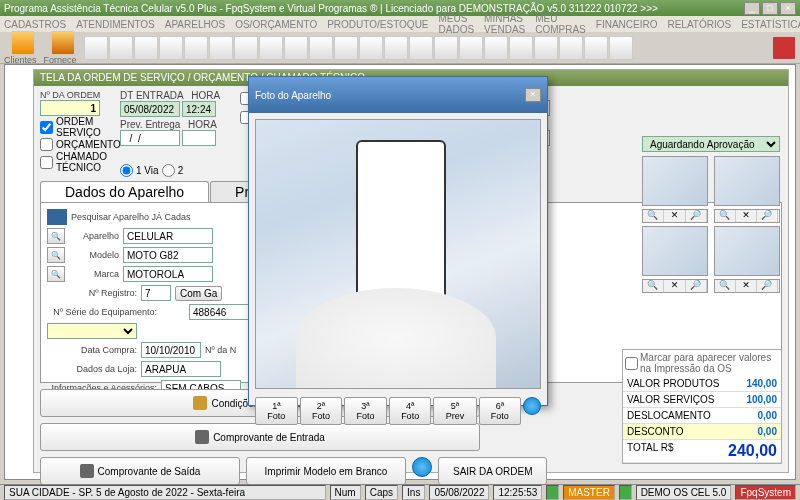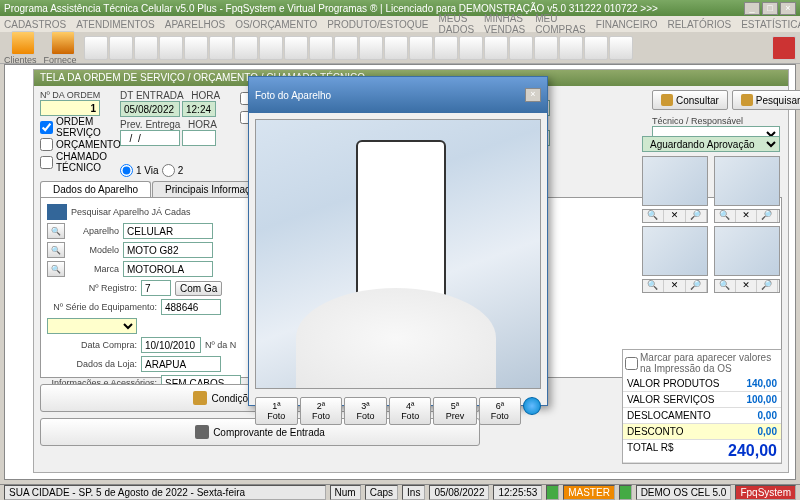--- a/index.html
+++ b/index.html
@@ -16,21 +16,21 @@
 .panel{position:absolute;top:4px;left:28px;right:6px;bottom:6px;background:#f0f0f0;border:1px solid #aaa}
 .panelhdr{background:linear-gradient(#8fa868,#6b8c4a);color:#fff;height:16px;padding:2px 6px;font-size:10px}
 .panelbody{padding:4px 6px;position:relative;height:calc(100% - 16px)}
 .lbl{font-size:9px;color:#444}
 .inp{border:1px solid #7a9;background:#fff;height:16px;padding:1px 3px;font-size:10px}
 .inp.y{background:#ffffcc}
 .btn{background:linear-gradient(#fff,#e0e0e0);border:1px solid #999;border-radius:2px;padding:3px 8px;font-size:9px;display:inline-flex;align-items:center;gap:3px}
 .btn .ic{width:12px;height:12px;background:#cc9933;border-radius:2px}
 .chk{display:flex;align-items:center;gap:3px;font-size:9px}
 .tabs{display:flex;border-bottom:1px solid #999;margin-top:4px}
-.tab{background:#e8e8e8;border:1px solid #999;border-bottom:none;padding:2px 12px;font-size:10px;margin-right:1px;border-radius:3px 3px 0 0}
+.tab{background:#e8e8e8;border:1px solid #999;border-bottom:none;padding:2px 24px;font-size:14px;margin-right:1px;border-radius:3px 3px 0 0}
 .tab.act{background:#fff}
 .formarea{background:#fff;border:1px solid #999;border-top:none;padding:6px;height:180px}
 .frow{display:flex;align-items:center;margin-bottom:3px;gap:4px}
 .flbl{font-size:9px;width:90px;text-align:right;color:#444}
 .minibtn{width:18px;height:16px;background:linear-gradient(#fff,#ddd);border:1px solid #999;font-size:8px}
 .botbtns{display:flex;gap:6px;margin-top:6px}
 .bigbtn{flex:1;background:linear-gradient(#fff,#e8e8e8);border:1px solid #999;border-radius:3px;padding:6px;font-size:9px;display:flex;align-items:center;gap:4px;justify-content:center}
 .bigbtn .bic{width:14px;height:14px;background:#cc9933;border-radius:2px}
 .rightcol{position:absolute;right:6px;top:50px;width:140px}
 .thumbs{display:grid;grid-template-columns:1fr 1fr;gap:3px}
@@ -172,34 +172,20 @@
         </div>
         <div style="flex:1">
           <div class="lbl">Descrição do Cliente</div>
           <input class="inp" style="width: 220px;" value="MACHADO DE ASSIS">
           <div style="display:flex;gap:30px;margin-top:4px">
             <span class="lbl">Nome do Contato</span>
             <span class="lbl">Telefone</span>
           </div>
           <div style="text-align:right;width:220px"><input class="inp" style="width: 60px;" value="77-7777"></div>
         </div>
-        <div style="width:130px">
-          <div style="display:flex;gap:4px">
-            <button class="btn">
-                <span class="ic"></span>
-                <span>Consultar</span>
-              </button>
-            <button class="btn">
-                <span class="ic"></span>
-                <span>Pesquisar</span>
-              </button>
-          </div>
-          <div class="lbl" style="margin-top:6px">Técnico / Responsável</div>
-          <select class="inp" style="width:128px"><option></option></select>
-        </div>
       </div>
 
       <div class="tabs">
         <div class="tab act">Dados do Aparelho</div>
         <div class="tab">Principais Informações</div>
         <div class="tab">Lista d</div>
       </div>
       <div class="formarea">
         <div class="frow">
             <div style="width:20px;height:16px;background:#369"></div>
@@ -222,21 +208,21 @@
           </div>
         <div class="frow">
             <span class="flbl">Nº Registro:</span>
             <input class="inp" style="width: 30px;" value="7">
             <button class="btn" style="padding:1px 4px">
               <span>Com Ga</span>
             </button>
           </div>
         <div class="frow">
             <span class="flbl" style="width:110px">Nº Série do Equipamento:</span>
-            <input class="inp" style="width: 60px;" value="488646">
+            <input class="inp" style="width: 60px; margin-left: 28px;" value="488646">
           </div>
         <div class="frow">
             <select class="inp y" style="width:90px"></select>
           </div>
         <div class="frow">
             <span class="flbl">Data Compra:</span>
             <input class="inp" style="width: 60px;" value="10/10/2010">
             <span class="lbl">Nº da N</span>
           </div>
         <div class="frow">
@@ -252,20 +238,33 @@
       <div class="botbtns" style="width:440px">
         <button class="bigbtn">
             <span class="bic"></span>
             <span>Condições de Pagamento</span>
           </button>
       </div>
       <div class="botbtns" style="width:440px">
         <button class="bigbtn">
             <span class="bic" style="background:#666"></span>
             <span>Comprovante de Entrada</span>
+          </button>
+      </div>
+      <div class="botbtns" style="width:580px">
+        <button class="bigbtn" style="flex:0 0 200px">
+            <span class="bic" style="background:#666"></span>
+            <span>Comprovante de Saída</span>
+          </button>
+        <button class="bigbtn" style="flex:0 0 160px">
+            <span>Imprimir Modelo em Branco</span>
+          </button>
+        <div class="circ"></div>
+        <button class="exitbtn">
+            <span>SAIR DA ORDEM</span>
           </button>
       </div>
 
       <div class="rightcol">
         <select class="inp" style="width:138px;background:#cfe8cf;margin-bottom:4px"><option>Aguardando Aprovação</option></select>
         <div class="thumbs">
           <div class="thumb"></div>
           <div class="thumb"></div>
           <div class="thumbctl">
               <span>🔍</span>

